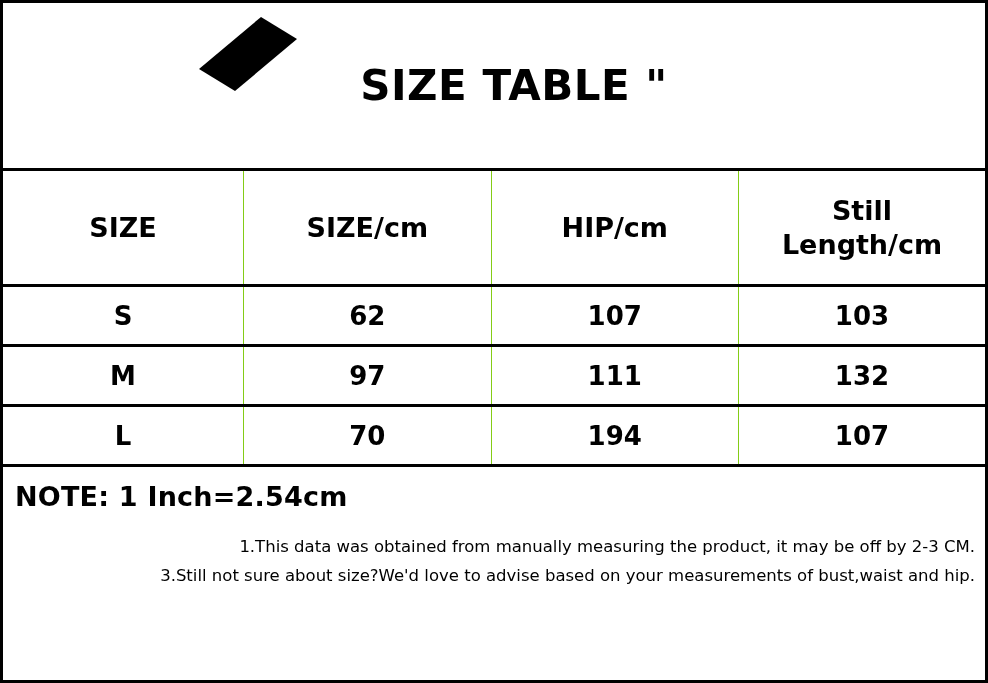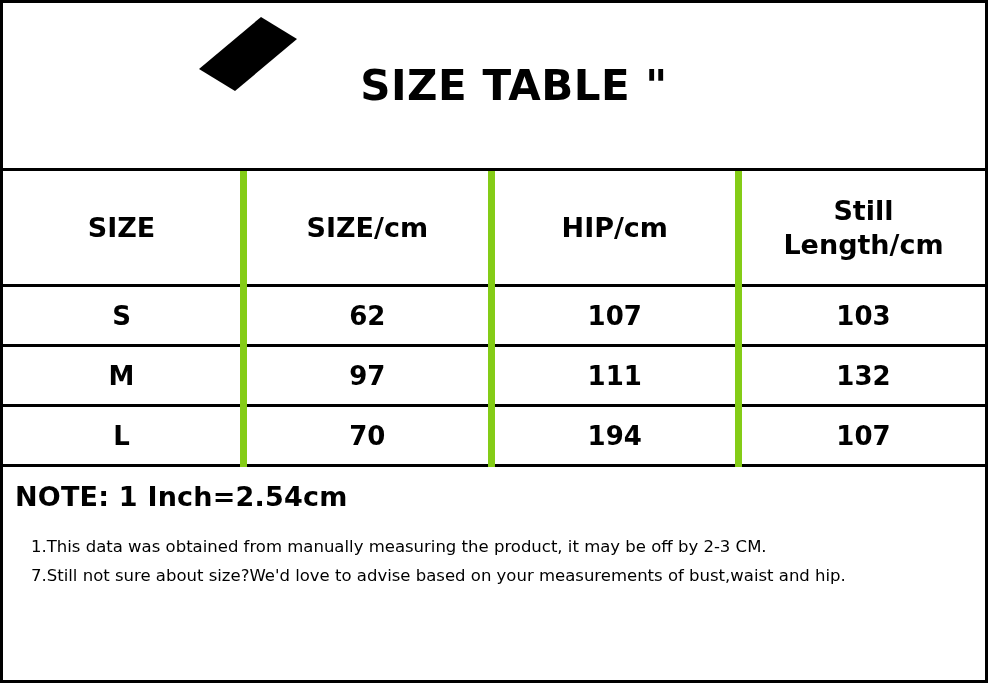--- a/index.html
+++ b/index.html
@@ -54,21 +54,21 @@
     border-collapse: collapse;
     table-layout: fixed;
   }
   table.size-table col.c1 { width: 24.5%; }
   table.size-table col.c2 { width: 25.2%; }
   table.size-table col.c3 { width: 25.2%; }
   table.size-table col.c4 { width: 25.1%; }
 
   table.size-table th,
   table.size-table td {
-    border-right: 7px solid #84cc16;
+    border-right: 1px solid #84cc16;
     border-bottom: 3px solid #000000;
     text-align: center;
     vertical-align: middle;
     font-weight: bold;
   }
   table.size-table th:last-child,
   table.size-table td:last-child {
     border-right: none;
   }
   table.size-table thead th {
@@ -92,22 +92,23 @@
   }
   .notes-title {
     font-size: 27px;
     font-weight: bold;
     margin: 0 0 22px 2px;
     letter-spacing: 0.2px;
   }
   .note-line {
     font-size: 16.5px;
     line-height: 1.55;
-    margin: 0 0 3px 18px;
+    margin: 0 0 3px 12px;
     white-space: nowrap;
+    text-align: right;
   }
 </style>
 </head>
 <body>
 
 <div class="sheet">
 
   <div class="header">
     <svg class="deco-slash" viewBox="0 0 98 74" aria-hidden="true">
       <polygon points="62,0 98,22 36,74 0,52" fill="#000000"></polygon>
@@ -157,16 +158,16 @@
         <td>70</td>
         <td>194</td>
         <td>107</td>
       </tr>
     </tbody>
   </table>
 
   <div class="notes">
     <div class="notes-title">NOTE: 1 Inch=2.54cm</div>
     <p class="note-line">1.This data was obtained from manually measuring the product, it may be off by 2-3 CM.</p>
-    <p class="note-line">7.Still not sure about size?We'd love to advise based on your measurements of bust,waist and hip.</p>
+    <p class="note-line">3.Still not sure about size?We'd love to advise based on your measurements of bust,waist and hip.</p>
   </div>
 
 </div>
 
 </body></html>

